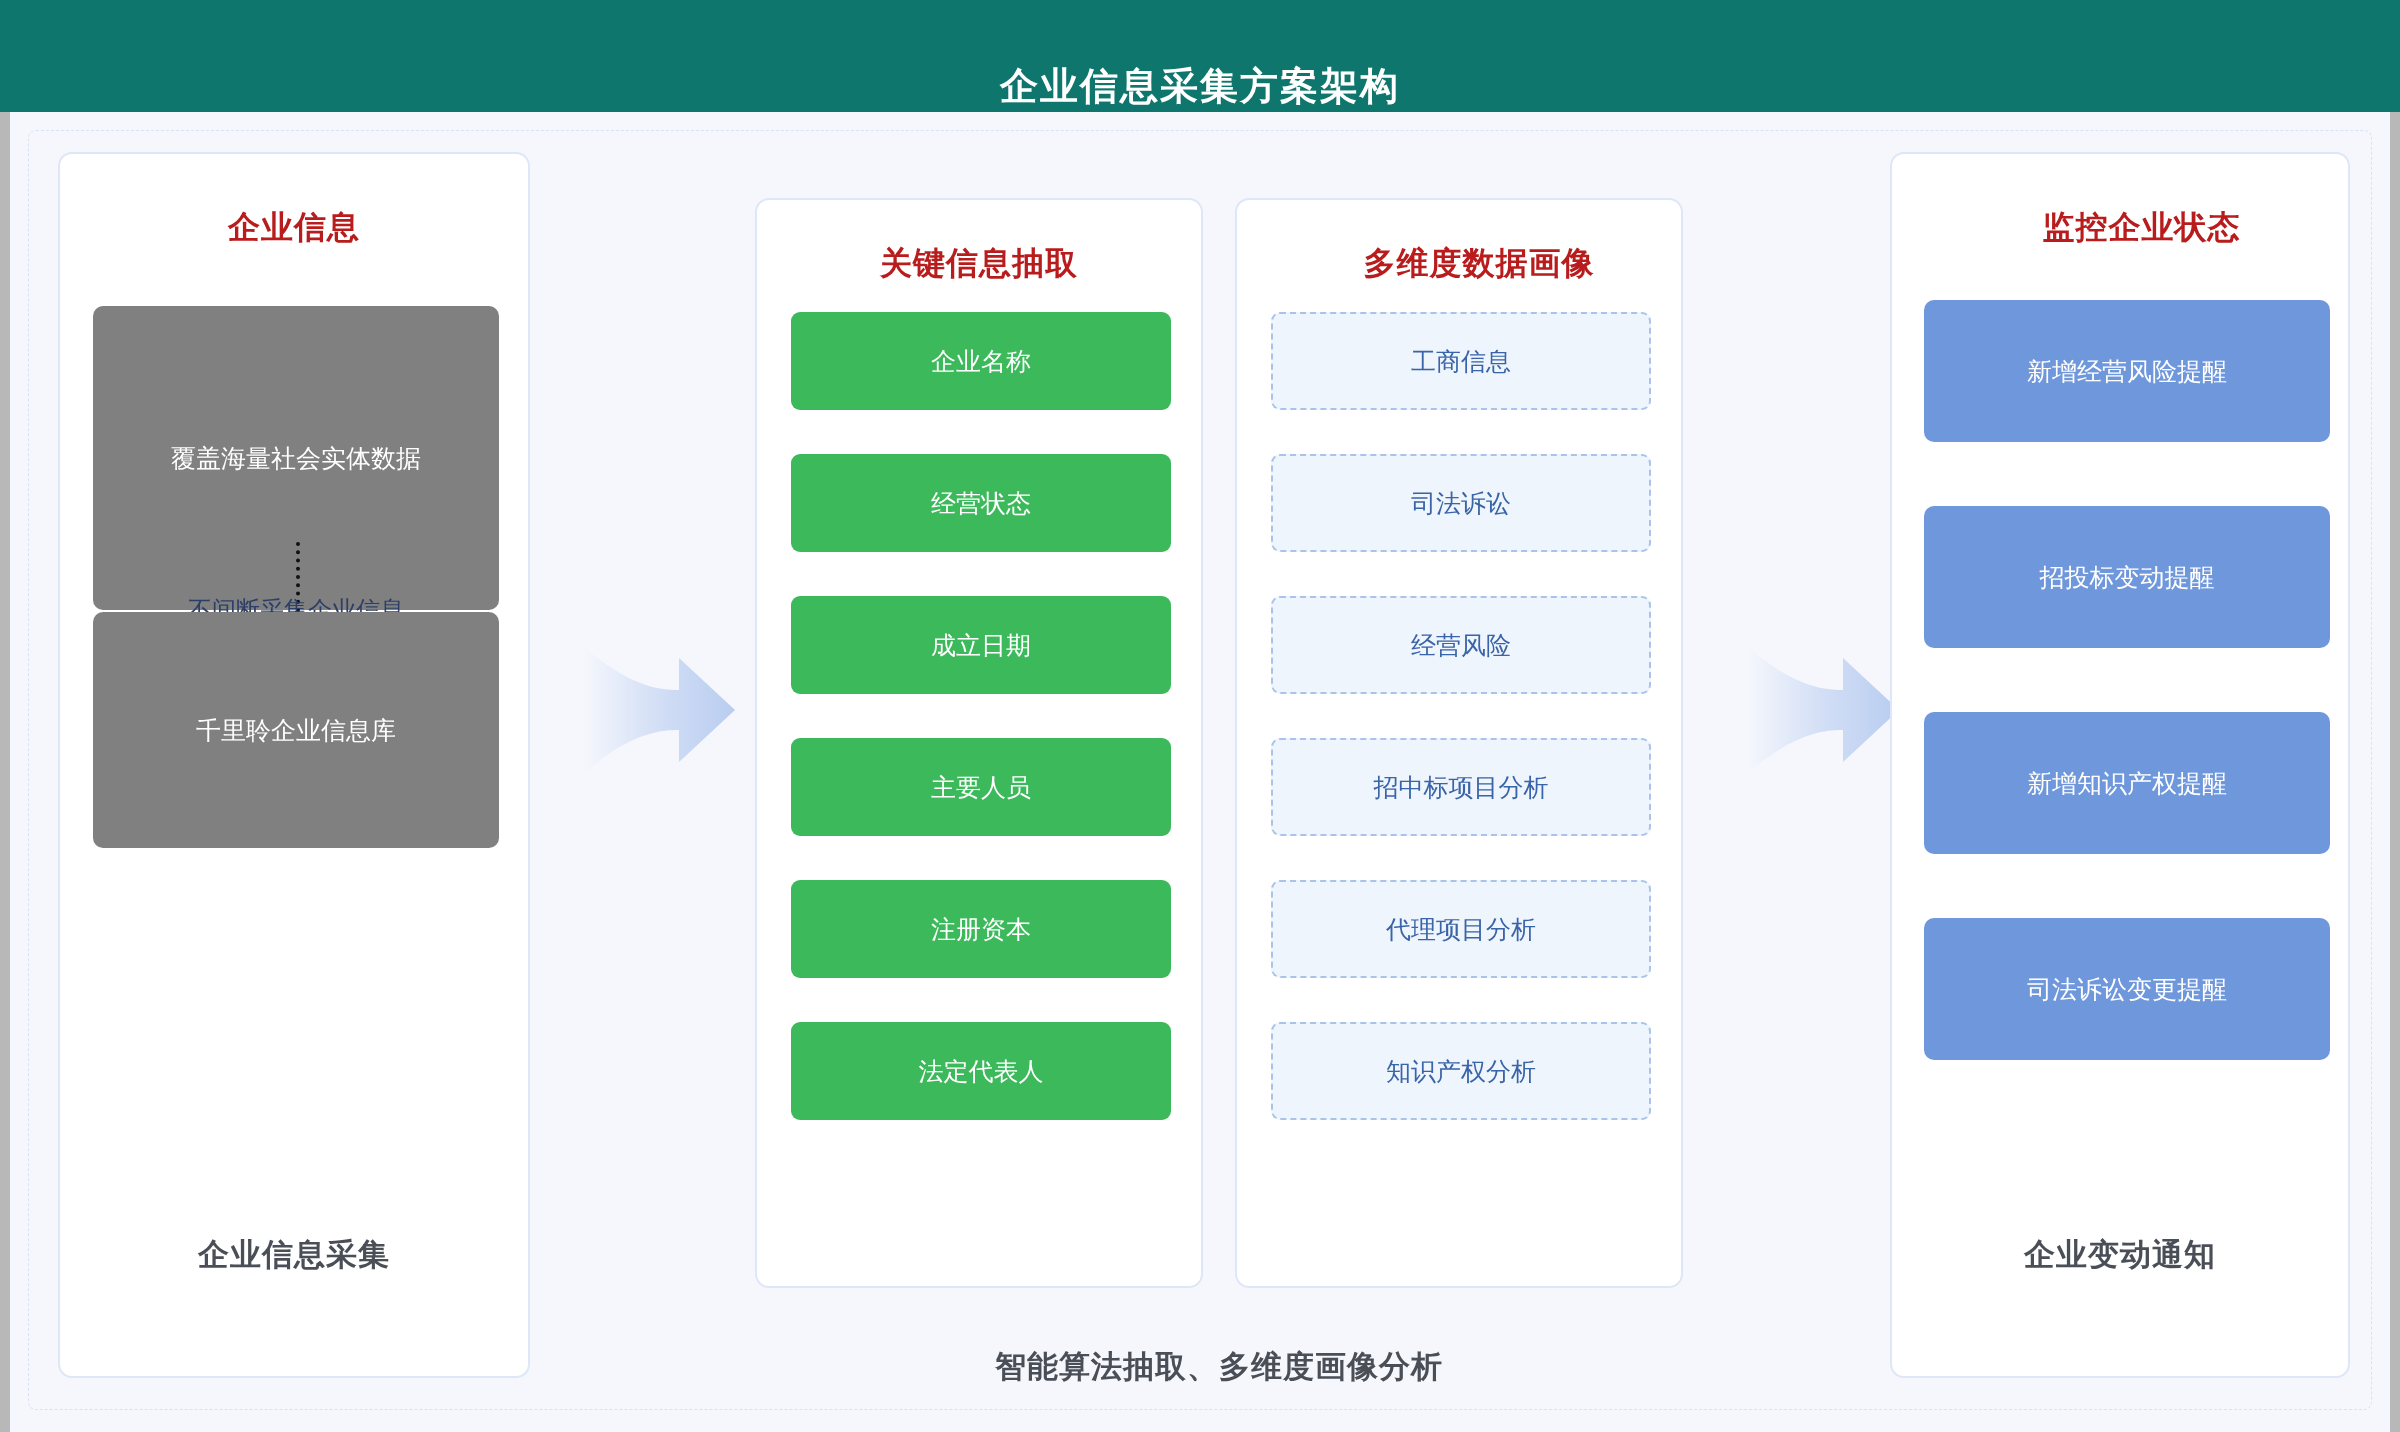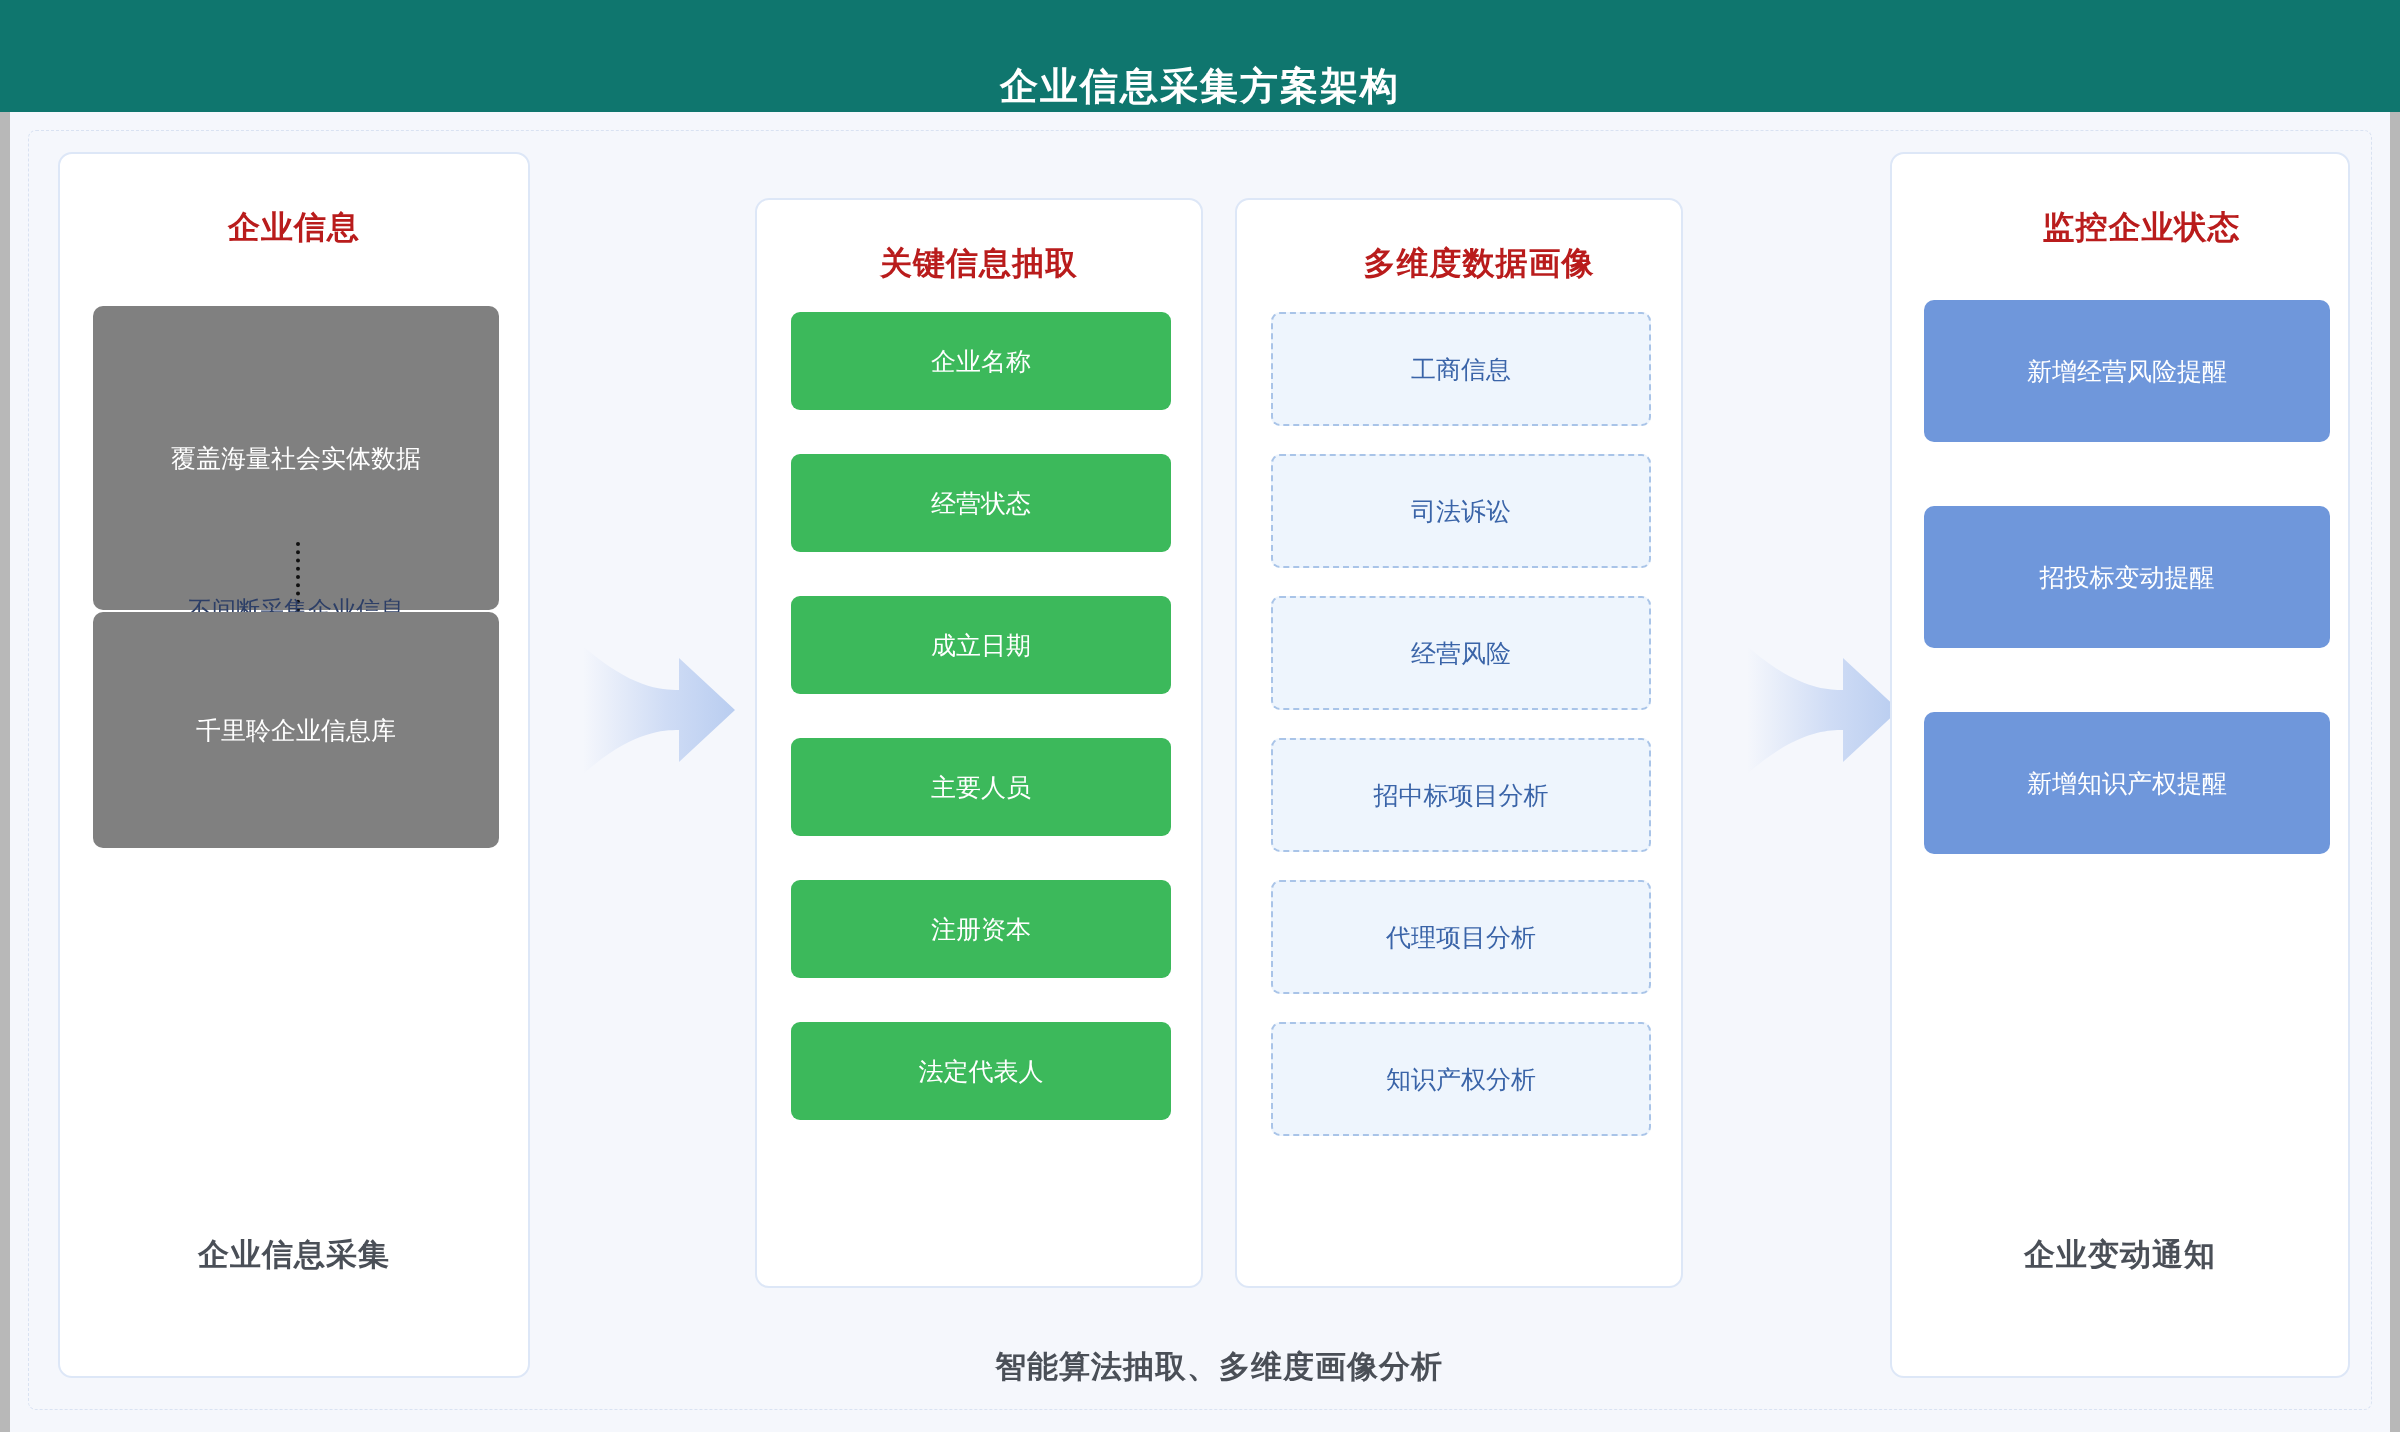--- a/index.html
+++ b/index.html
@@ -124,22 +124,22 @@
   .pill-green {
     width: 380px; height: 98px;
     margin-bottom: 44px;
     background: #3cb95b;
     border-radius: 9px;
     color: #ffffff;
     font-size: 25px;
     display: flex; align-items: center; justify-content: center;
   }
   .pill-dashed {
-    width: 380px; height: 114px;
-    margin-bottom: 28px;
+    width: 380px; height: 98px;
+    margin-bottom: 44px;
     background: #eef5fd;
     border: 2px dashed #a9c4e8;
     border-radius: 9px;
     color: #3a64a8;
     font-size: 25px;
     display: flex; align-items: center; justify-content: center;
   }
   #caption-middle { left: 745px; top: 1234px; width: 928px; }
   
   #col4 { left: 1880px; top: 40px; width: 460px; height: 1226px; }
@@ -274,19 +274,22 @@
       <div class="alert-list">
         <div class="pill-blue">
           <span>新增经营风险提醒</span>
         </div>
         <div class="pill-blue">
           <span>招投标变动提醒</span>
         </div>
         <div class="pill-blue">
           <span>新增知识产权提醒</span>
         </div>
+        <div class="pill-blue">
+          <span>司法诉讼变更提醒</span>
+        </div>
       </div>
     </div>
 
     <div class="section-caption" id="caption-col4">企业变动通知</div>
 
   </div>
 </div>
 
 </body></html>

